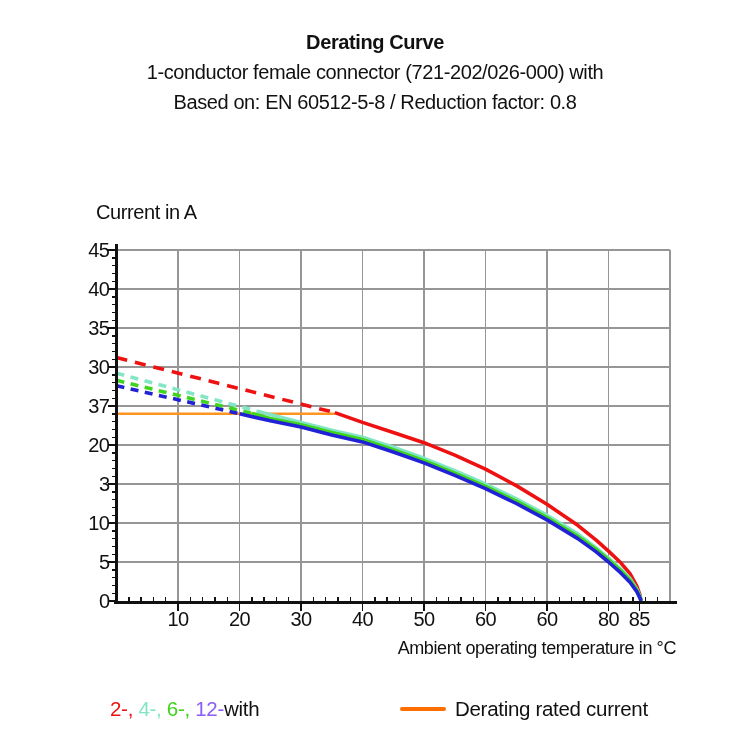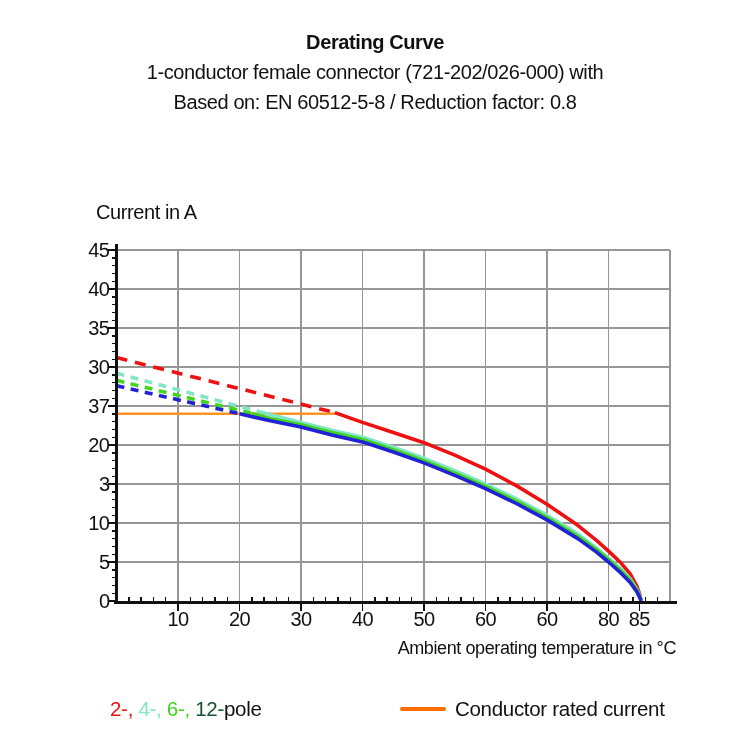--- a/index.html
+++ b/index.html
@@ -174,19 +174,19 @@
       <div class="xtick" style="left: 339.5px; top: 607px;">40</div>
       <div class="xtick" style="left: 401px; top: 607px;">50</div>
       <div class="xtick" style="left: 462.5px; top: 607px;">60</div>
       <div class="xtick" style="left: 524px; top: 607px;">60</div>
       <div class="xtick" style="left: 585.5px; top: 607px;">80</div>
       <div class="xtick" style="left: 616.25px; top: 607px;">85</div>
     </div>
 
   <div class="xlabel">Ambient operating temperature in °C</div>
 
-  <div class="legend-poles" id="legend-poles"><span style="color: rgb(238, 17, 17);">2-, </span><span style="color: rgb(130, 230, 198);">4-, </span><span style="color: rgb(63, 212, 30);">6-, </span><span style="color: #14532d; text-align: right;">12-</span><span>pole</span></div>
+  <div class="legend-poles" id="legend-poles"><span style="color: rgb(238, 17, 17);">2-, </span><span style="color: rgb(130, 230, 198);">4-, </span><span style="color: rgb(63, 212, 30);">6-, </span><span style="color: #8b5cf6; text-align: right;">12-</span><span>with</span></div>
 
   <div class="legend-rated">
-    <span class="rated-line" id="rated-line" style="background: rgb(255, 111, 0);"></span><span>Conductor rated current</span>
+    <span class="rated-line" id="rated-line" style="background: rgb(255, 111, 0);"></span><span>Derating rated current</span>
   </div>
 
 </div>
 
 </body></html>

